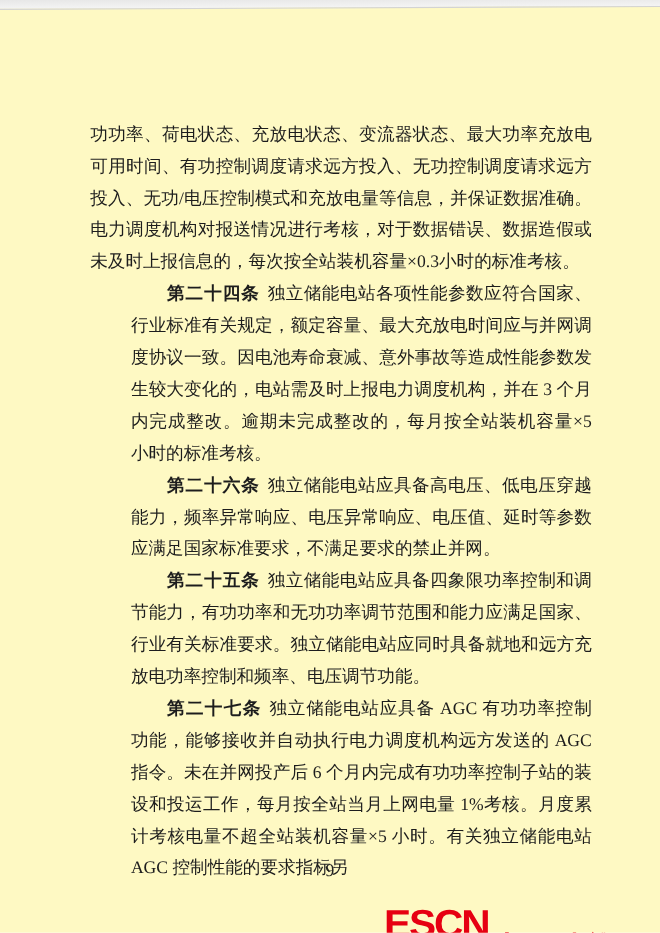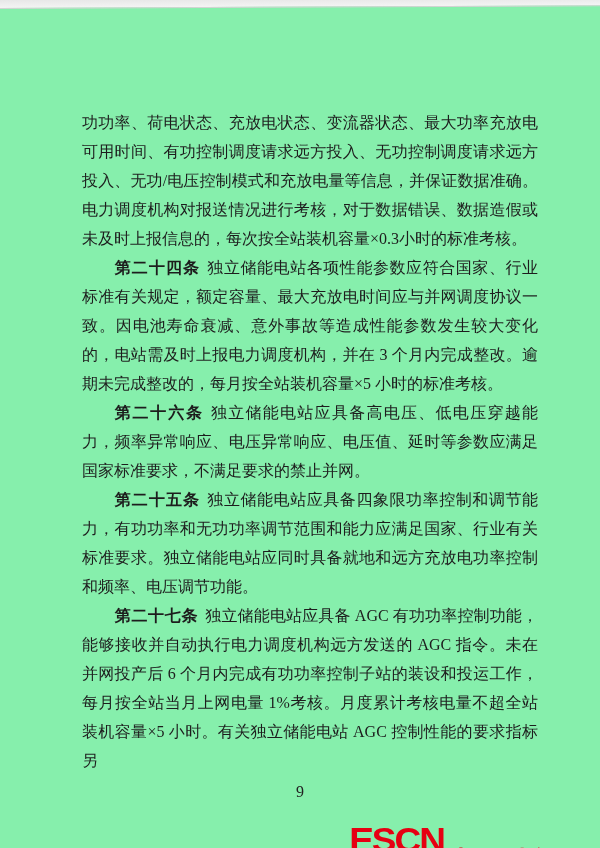--- a/index.html
+++ b/index.html
@@ -10,21 +10,21 @@
     width: 600px;
     height: 848px;
     position: relative;
     background: #fefefe;
     overflow: hidden;
     font-family: "Liberation Serif", "DejaVu Serif", serif;
   }
   .page {
     position: absolute;
     inset: 0;
-    background: #86efac;
+    background: #fef9c3;
   }
   
   .scan-edge {
     position: absolute;
     top: 0;
     left: -4px;
     width: 610px;
     height: 8px;
     background: linear-gradient(#e7e7e7, #f4f4f4);
     border-bottom: 1px solid #d3d3d3;
@@ -41,20 +41,21 @@
     color: #1d1d1d;
     text-align: justify;
   }
   .para {
     margin: 0;
     padding: 0;
     text-indent: 0;
   }
   .para.indent {
     text-indent: 2.05em;
+    margin-left: 37px;
   }
   .article-label {
     font-family: "Liberation Sans", "DejaVu Sans", sans-serif;
     font-weight: bold;
     margin-right: 0.45em;
     letter-spacing: 0.5px;
   }
   .page-number {
     position: absolute;
     left: 0;

